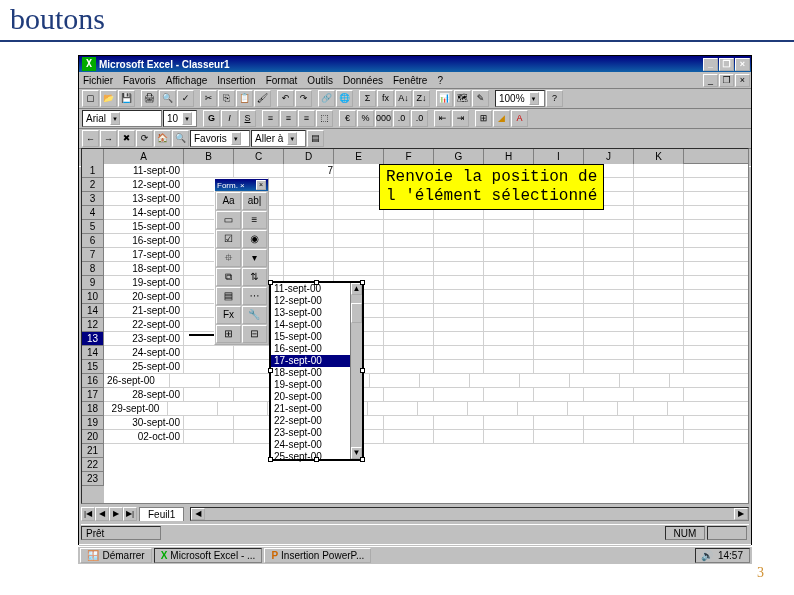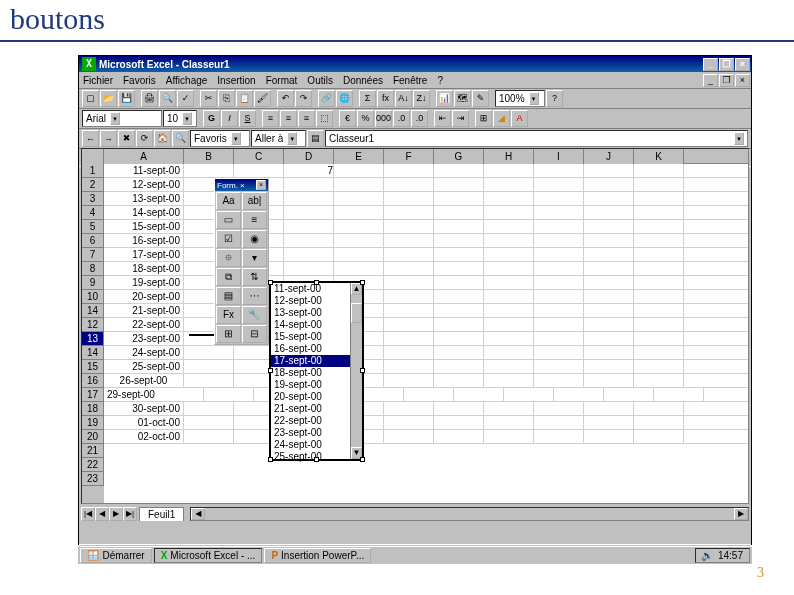--- a/index.html
+++ b/index.html
@@ -308,24 +308,20 @@
     <div class="tbtn">🔍</div>
     <div class="tselect" style="width:60px">
         <span>Favoris</span>
         <span class="drop">▾</span>
       </div>
     <div class="tselect" style="width:55px">
         <span>Aller à</span>
         <span class="drop">▾</span>
       </div>
     <div class="tbtn">▤</div>
-    <div class="tselect" style="flex:1">
-        <span>Classeur1</span>
-        <span class="drop" style="margin-left:auto">▾</span>
-      </div>
   </div>
 
   <div class="cellref-bar">
     <div class="cellref">
         <span>D1</span>
         <span style="margin-left:auto">▾</span>
       </div>
     <span style="font-size:10px;color:#808080">=</span>
     <div style="flex:1;height:15px;background:#fff;border:1px inset #808080"></div>
   </div>
@@ -562,60 +558,60 @@
           <div class="cell" style="width: 50px;"></div>
           <div class="cell" style="width: 50px;"></div>
           <div class="cell" style="width: 50px;"></div>
           <div class="cell" style="width: 50px;"></div>
           <div class="cell" style="width: 50px;"></div>
           <div class="cell" style="width: 50px;"></div>
           <div class="cell" style="width: 50px;"></div>
           <div class="cell" style="width: 50px;"></div>
         </div>
         <div class="cellrow">
-          <div class="cell" style="width: 80px; text-align: center;">26-sept-00</div>
-          <div class="cell" style="width: 50px;"></div>
-          <div class="cell" style="width: 50px;"></div>
-          <div class="cell" style="width: 50px;"></div>
-          <div class="cell" style="width: 50px;"></div>
-          <div class="cell" style="width: 50px;"></div>
-          <div class="cell" style="width: 50px;"></div>
-          <div class="cell" style="width: 50px;"></div>
-          <div class="cell" style="width: 50px;"></div>
-          <div class="cell" style="width: 50px;"></div>
-          <div class="cell" style="width: 50px;"></div>
-        </div>
-        <div class="cellrow">
-          <div class="cell" style="width: 100px; text-align: left;">29-sept-00</div>
+          <div class="cell" style="width: 66px; text-align: left;">26-sept-00</div>
+          <div class="cell" style="width: 50px;"></div>
+          <div class="cell" style="width: 50px;"></div>
+          <div class="cell" style="width: 50px;"></div>
+          <div class="cell" style="width: 50px;"></div>
+          <div class="cell" style="width: 50px;"></div>
+          <div class="cell" style="width: 50px;"></div>
+          <div class="cell" style="width: 50px;"></div>
+          <div class="cell" style="width: 50px;"></div>
+          <div class="cell" style="width: 50px;"></div>
+          <div class="cell" style="width: 50px;"></div>
+        </div>
+        <div class="cellrow">
+          <div class="cell" style="width: 80px; text-align: right;">28-sept-00</div>
+          <div class="cell" style="width: 50px;"></div>
+          <div class="cell" style="width: 50px;"></div>
+          <div class="cell" style="width: 50px;"></div>
+          <div class="cell" style="width: 50px;"></div>
+          <div class="cell" style="width: 50px;"></div>
+          <div class="cell" style="width: 50px;"></div>
+          <div class="cell" style="width: 50px;"></div>
+          <div class="cell" style="width: 50px;"></div>
+          <div class="cell" style="width: 50px;"></div>
+          <div class="cell" style="width: 50px;"></div>
+        </div>
+        <div class="cellrow">
+          <div class="cell" style="width: 64px; text-align: center;">29-sept-00</div>
           <div class="cell" style="width: 50px;"></div>
           <div class="cell" style="width: 50px;"></div>
           <div class="cell" style="width: 50px;"></div>
           <div class="cell" style="width: 50px;"></div>
           <div class="cell" style="width: 50px;"></div>
           <div class="cell" style="width: 50px;"></div>
           <div class="cell" style="width: 50px;"></div>
           <div class="cell" style="width: 50px;"></div>
           <div class="cell" style="width: 50px;"></div>
           <div class="cell" style="width: 50px;"></div>
         </div>
         <div class="cellrow">
           <div class="cell" style="width: 80px; text-align: right;">30-sept-00</div>
-          <div class="cell" style="width: 50px;"></div>
-          <div class="cell" style="width: 50px;"></div>
-          <div class="cell" style="width: 50px;"></div>
-          <div class="cell" style="width: 50px;"></div>
-          <div class="cell" style="width: 50px;"></div>
-          <div class="cell" style="width: 50px;"></div>
-          <div class="cell" style="width: 50px;"></div>
-          <div class="cell" style="width: 50px;"></div>
-          <div class="cell" style="width: 50px;"></div>
-          <div class="cell" style="width: 50px;"></div>
-        </div>
-        <div class="cellrow">
-          <div class="cell" style="width: 80px; text-align: right;">01-oct-00</div>
           <div class="cell" style="width: 50px;"></div>
           <div class="cell" style="width: 50px;"></div>
           <div class="cell" style="width: 50px;"></div>
           <div class="cell" style="width: 50px;"></div>
           <div class="cell" style="width: 50px;"></div>
           <div class="cell" style="width: 50px;"></div>
           <div class="cell" style="width: 50px;"></div>
           <div class="cell" style="width: 50px;"></div>
           <div class="cell" style="width: 50px;"></div>
           <div class="cell" style="width: 50px;"></div>
@@ -690,34 +686,42 @@
         <span style="right:-3px;top:-3px"></span>
       <span style="left:-3px;bottom:-3px"></span>
         <span style="right:-3px;bottom:-3px"></span>
       <span style="left:50%;top:-3px;margin-left:-3px"></span>
       <span style="left:50%;bottom:-3px;margin-left:-3px"></span>
       <span style="left:-3px;top:50%;margin-top:-3px"></span>
       <span style="right:-3px;top:50%;margin-top:-3px"></span>
     </div>
   </div>
 
+  <div class="annotation" style="left:300px; top:108px; white-space:pre">Renvoie la position de
+l 'élément sélectionné</div>
 
   <div class="sheet-tabs">
     <div class="navbtn">|◀</div>
     <div class="navbtn">◀</div>
     <div class="navbtn">▶</div>
     <div class="navbtn">▶|</div>
     <div class="tablbl">Feuil1</div>
     <div class="hscroll">
       <div class="arr">◀</div>
       <div style="flex:1"></div>
       <div class="arr">▶</div>
     </div>
   </div>
 
+  <div class="status">
+    <div class="cell" style="width:80px">Prêt</div>
+    <div style="flex:1"></div>
+    <div class="cell" style="width:40px;text-align:center">NUM</div>
+    <div class="cell" style="width:40px"></div>
+  </div>
 
   <div class="taskbar" style="position:absolute;left:0;right:0;bottom:-18px;height:18px">
   </div>
 
 </div>
 
 <div class="taskbar" style="position:absolute;left:78px;width:674px;bottom:31px;height:18px;">
   <div class="taskbtn">
     <span style="margin-right:3px">🪟</span>
       <span>Démarrer</span>

